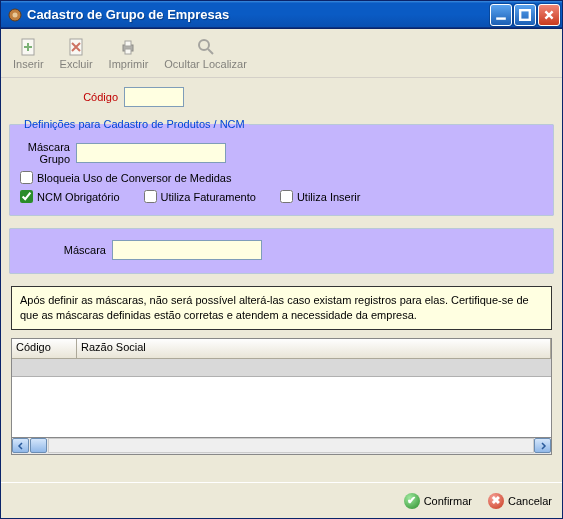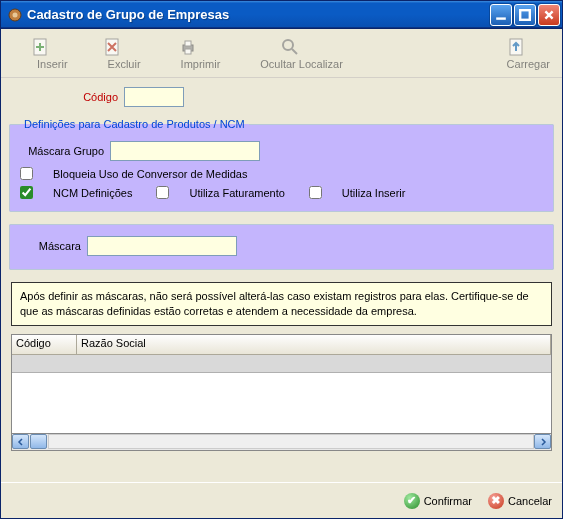--- a/index.html
+++ b/index.html
@@ -57,21 +57,21 @@
   .tool-btn {
     display:flex; flex-direction:column; align-items:center; justify-content:center;
     min-width:42px; height:44px;
     padding:2px 8px;
     color:#555; font-size:11px;
     cursor:pointer;
   }
   .tool-btn.disabled { opacity:0.7; }
   .tool-btn .ico { width:20px; height:20px; display:flex; align-items:center; justify-content:center; margin-bottom:1px; }
   .tool-spacer { flex:1; }
-  .tool-btn .lbl { white-space:nowrap;margin-left:24px; }
+  .tool-btn .lbl { white-space:nowrap; }
 
   .content {
     flex:1;
     padding: 6px 8px 4px 8px;
     display:flex;
     flex-direction:column;
     overflow:hidden;
   }
 
   .row { display:flex; align-items:center; margin:3px 0; }
@@ -92,21 +92,21 @@
     border:1px solid #b8c8d8;
     border-radius:2px;
     margin:8px 0 4px 0;
     padding:8px 10px 10px 10px;
     background:#c4b5fd;
   }
   legend { color:#0046d5; font-size:11px; padding:0 4px; }
 
   .mask-input { width:150px; background:#fff; }
   .chk-row { display:flex; align-items:center; margin:6px 0 2px 0; gap:24px; }
-  .chk { display:flex; align-items:center; gap:20px; }
+  .chk { display:flex; align-items:center; gap:4px; }
   .chk input { width:13px; height:13px; margin:0; }
   .chk.green input { accent-color: #2a8c2a; }
 
   .info-box {
     border:1px solid #333;
     background:#ffffe1;
     padding:6px 8px;
     margin:8px 2px 6px 2px;
     line-height:1.35;
   }
@@ -229,69 +229,60 @@
     <div class="tool-btn disabled">
       <span class="ico">
           <svg viewBox="0 0 20 20">
             <circle cx="8" cy="8" r="5" fill="none" stroke="#888" stroke-width="2"></circle>
             <path d="M12 12 L17 17" stroke="#888" stroke-width="2"></path>
           </svg>
         </span>
       <span class="lbl">Ocultar Localizar</span>
     </div>
     <div class="tool-spacer"></div>
-    <div class="tool-btn disabled">
-      <span class="ico">
-          <svg viewBox="0 0 20 20">
-            <rect x="4" y="2" width="12" height="16" fill="#fff" stroke="#888"></rect>
-            <path d="M10 14 v-8 M7 9 l3 -3 l3 3" fill="none" stroke="#2a7ac0" stroke-width="2"></path>
-          </svg>
-        </span>
-      <span class="lbl">Carregar</span>
-    </div>
   </div>
 
   <div class="content">
 
     <div class="row">
       <label class="codigo-label">Código</label>
       <input type="text" class="codigo-input" value="" style="">
     </div>
 
     <fieldset>
       <legend>Definições para Cadastro de Produtos / NCM</legend>
       <div class="row" style="margin-left:-20px;">
-        <label style="width:110px">Máscara Grupo</label>
+        <label style="width:76px">Máscara Grupo</label>
         <input type="text" class="mask-input" value="" style="">
       </div>
       <div class="chk-row">
         <label class="chk">
           <input type="checkbox" style="">
             <span>Bloqueia Uso de Conversor de Medidas</span>
         </label>
       </div>
       <div class="chk-row">
         <label class="chk green">
           <input type="checkbox" checked="" style="">
-            <span>NCM Definições</span>
+            <span>NCM Obrigatório</span>
         </label>
         <label class="chk">
           <input type="checkbox" style="">
             <span>Utiliza Faturamento</span>
         </label>
         <label class="chk">
           <input type="checkbox" style="">
             <span>Utiliza Inserir</span>
         </label>
       </div>
     </fieldset>
 
     <fieldset>
       <div class="row" style="margin-left:-20px;">
-        <label style="width:87px">Máscara</label>
+        <label style="width:112px">Máscara</label>
         <input type="text" class="mask-input" value="" style="">
       </div>
     </fieldset>
 
     <div class="info-box">Após definir as máscaras, não será possível alterá-las caso existam registros para elas. Certifique-se de que as máscaras definidas estão corretas e atendem a necessidade da empresa.</div>
 
     <div class="grid">
       <div class="grid-head">
         <div class="col col-codigo">Código</div>
         <div class="col col-razao">Razão Social</div>

